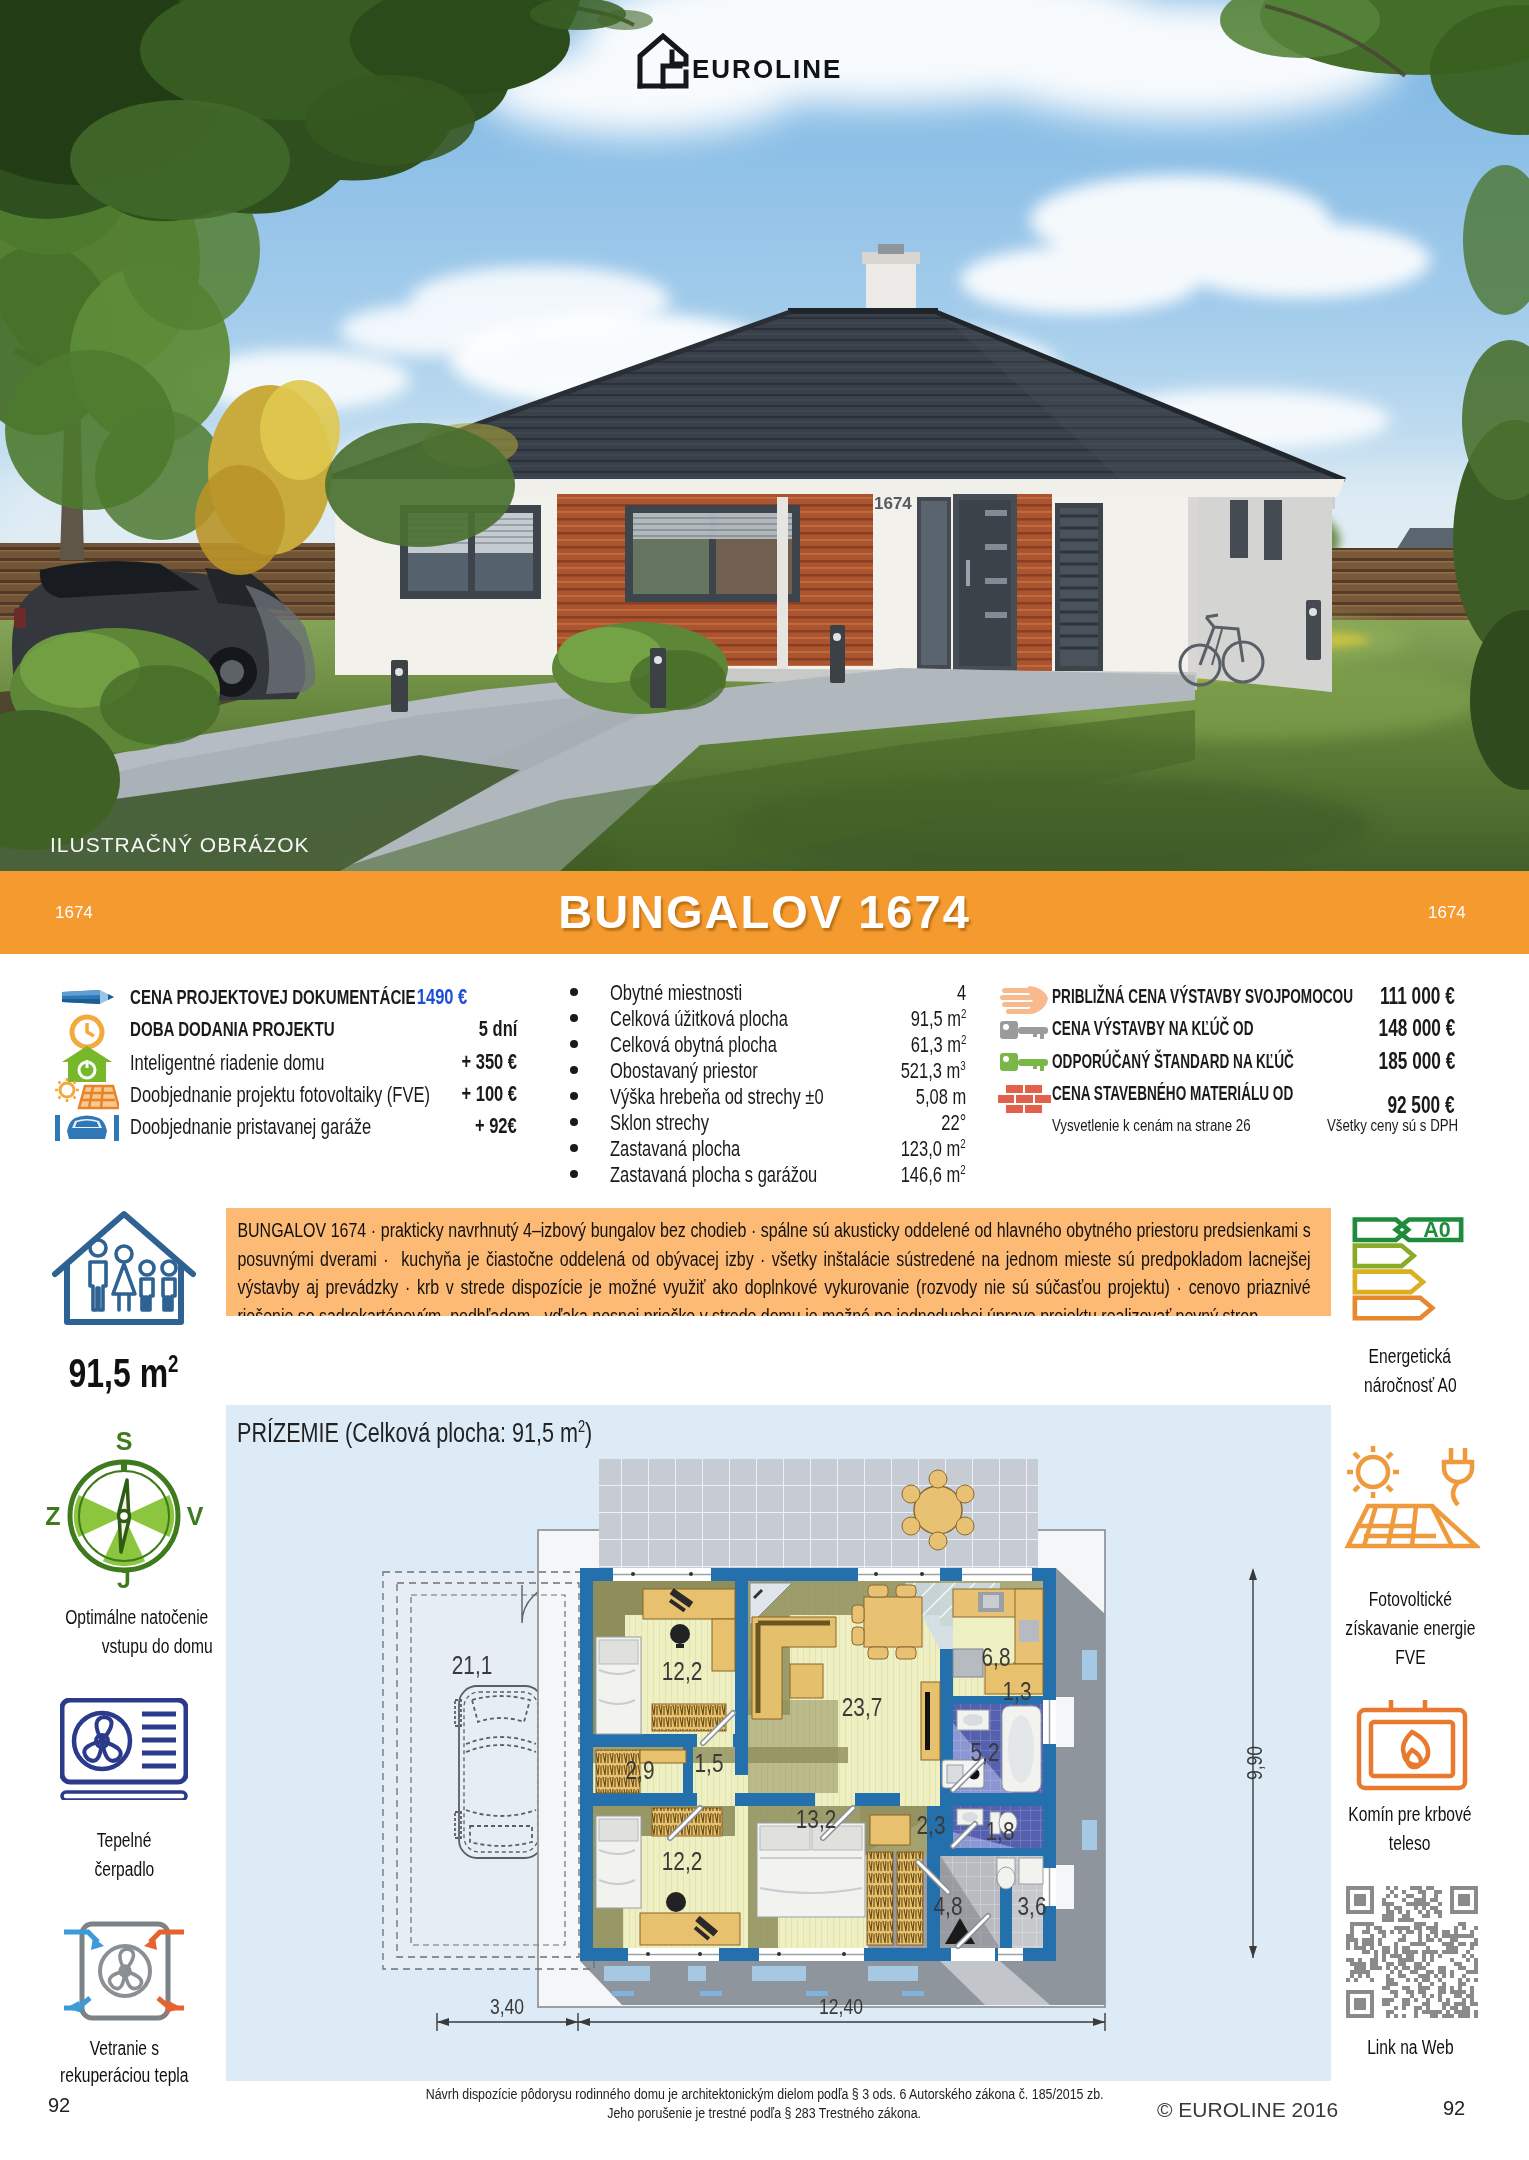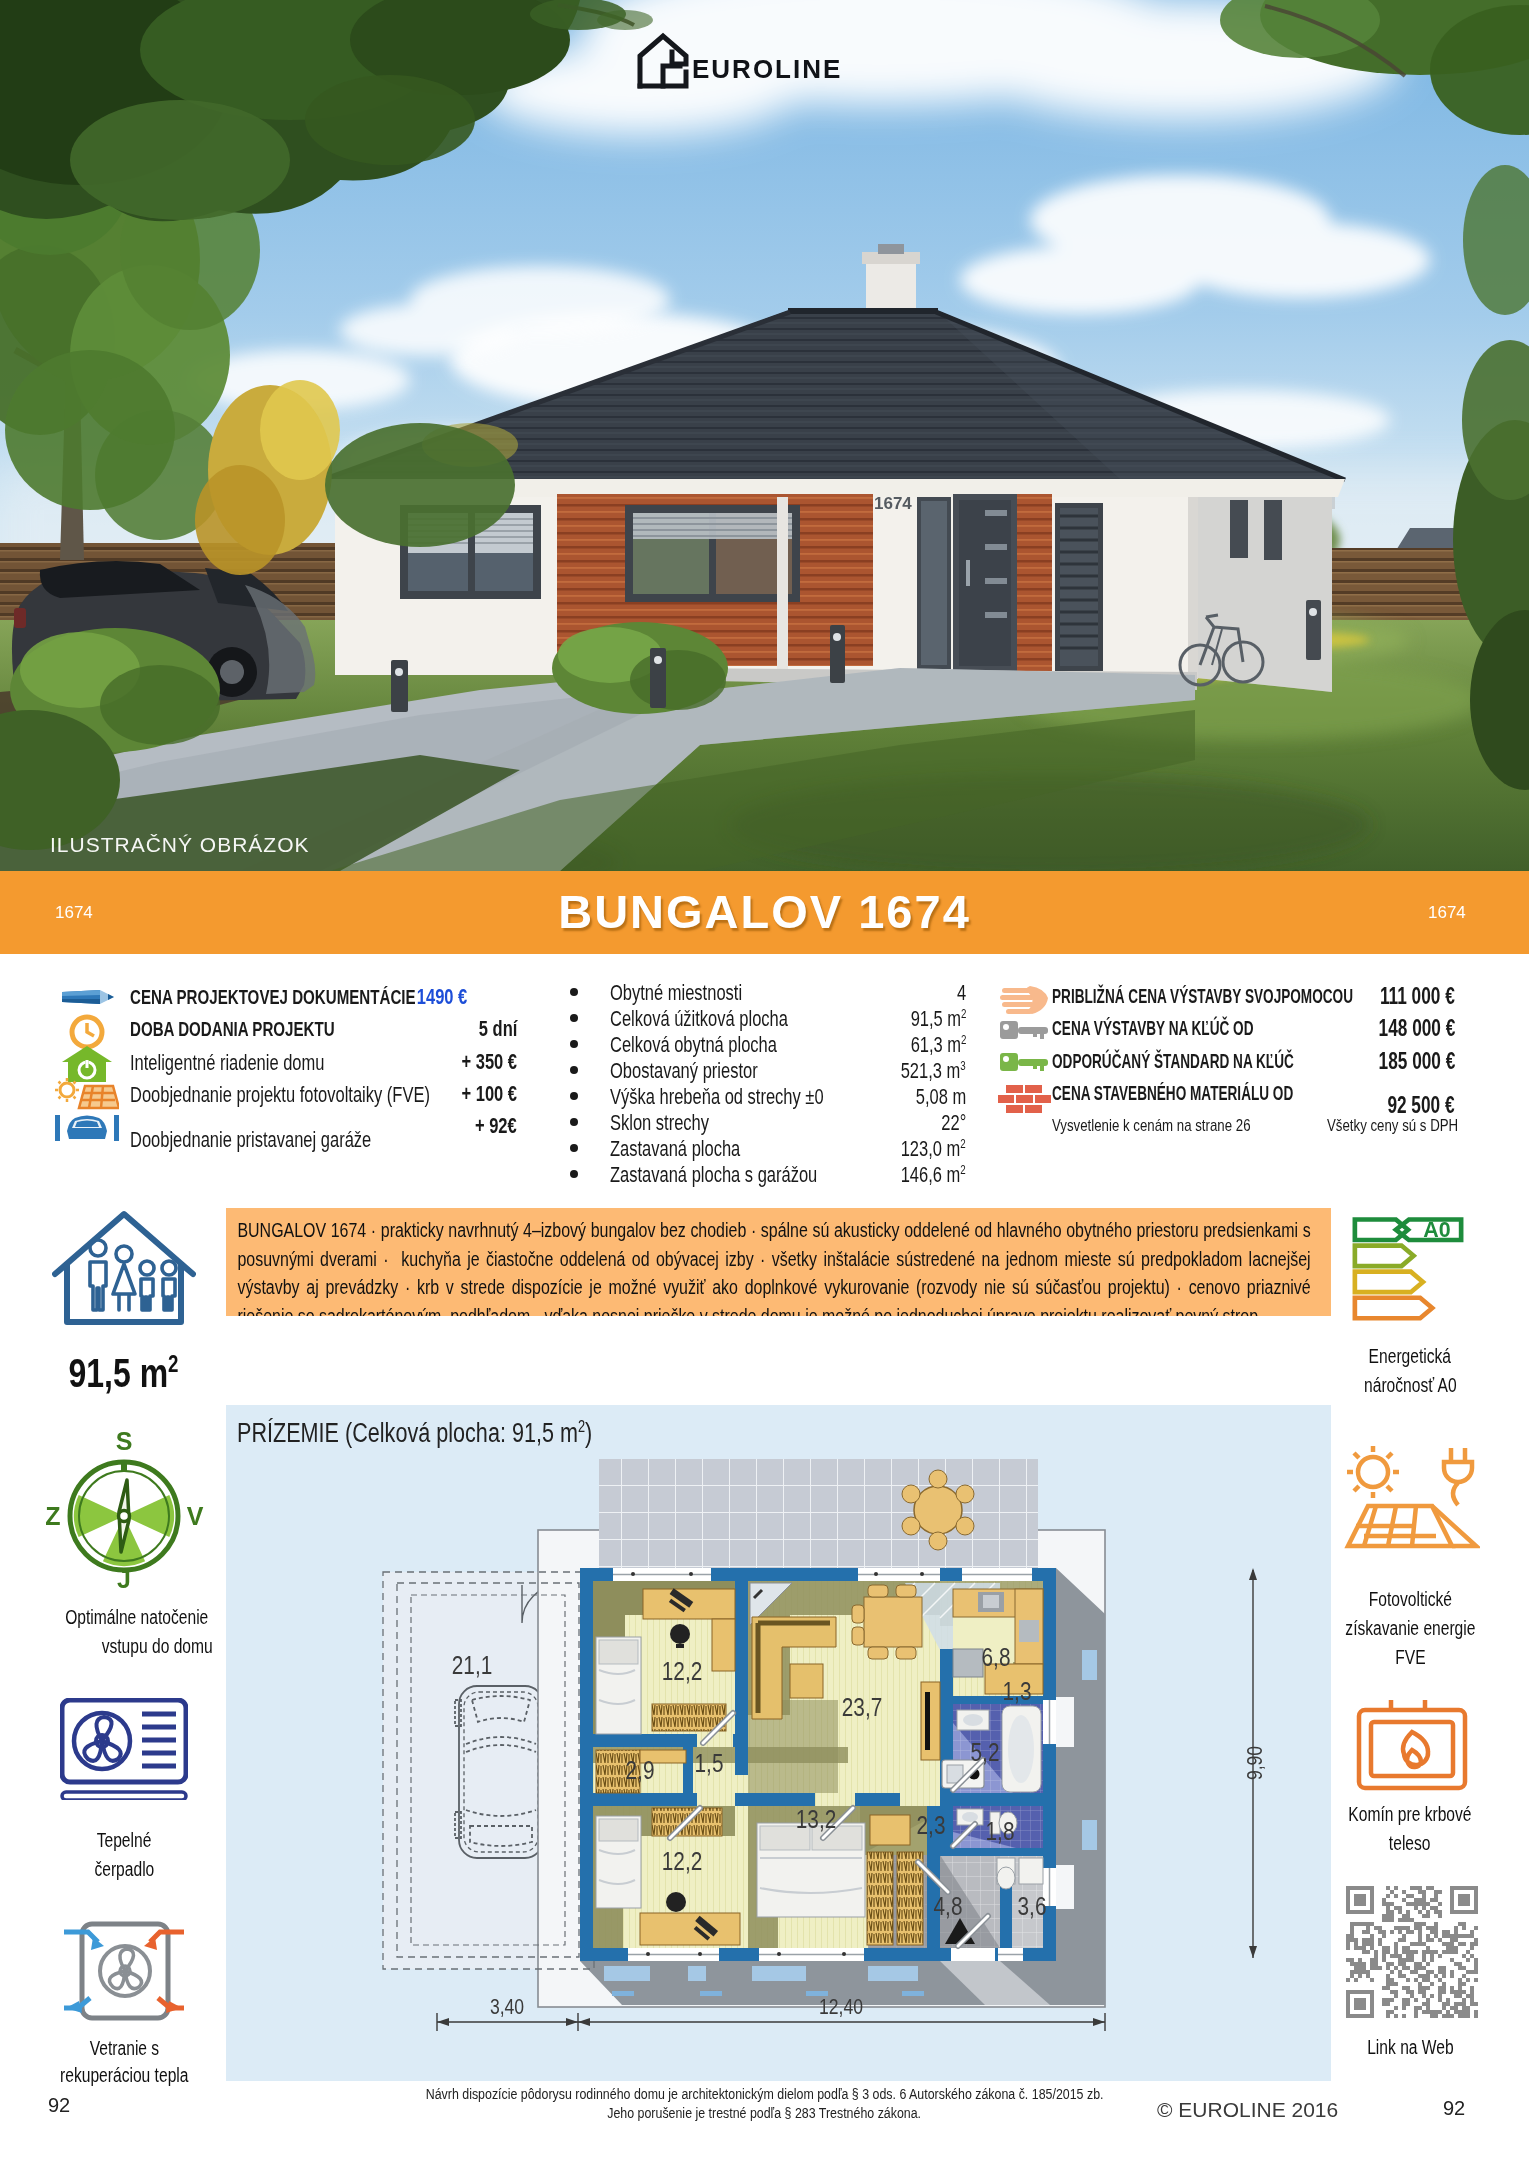--- a/index.html
+++ b/index.html
@@ -367,21 +367,21 @@
   <div class="abs" style="left:130px;top:1082px;font-size:22px;color:#1a1a1a;"><span class="cond" style="transform:scaleX(0.75)">Doobjednanie projektu fotovoltaiky (FVE)</span></div>
   <div class="abs" style="left:350px;top:1081px;width:167px;text-align:right;font-size:22px;font-weight:bold;color:#1a1a1a;"><span class="condr" style="transform:scaleX(0.75)">+ 100 €</span></div>
 
   <svg class="abs" style="left:55px;top:1111px" width="64" height="34" viewBox="0 0 64 34">
     <rect x="0" y="4" width="5" height="26" fill="#2e78b8"></rect>
     <rect x="59" y="4" width="5" height="26" fill="#2e78b8"></rect>
     <path d="M12,20 q2,-10 8,-13 q12,-5 24,0 q6,3 8,13 l-2,8 h-36 z" fill="#2e78b8"></path>
     <path d="M20,10 q12,-4 24,0 l3,7 h-30 z" fill="#fff" opacity="0.9"></path>
     <path d="M22,11 q10,-3 20,0 l2,5 h-24 z" fill="#2e78b8"></path>
   </svg>
-  <div class="abs" style="left:130px;top:1114px;font-size:22px;color:#1a1a1a;margin-top:13px;"><span class="cond" style="transform:scaleX(0.75)">Doobjednanie pristavanej garáže</span></div>
+  <div class="abs" style="left:130px;top:1114px;font-size:22px;color:#1a1a1a;"><span class="cond" style="transform:scaleX(0.75)">Doobjednanie pristavanej garáže</span></div>
   <div class="abs" style="left:350px;top:1113px;width:167px;text-align:right;font-size:22px;font-weight:bold;color:#1a1a1a;"><span class="condr" style="transform:scaleX(0.75)">+ 92€</span></div>
 
   <div class="abs" style="left:560px;top:0px;">
     
   </div>
 </div>
 <div id="midcol" style="position:absolute;left:0;top:0;">
 
   <div class="abs" style="left:570px;top:988px;width:8px;height:8px;border-radius:50%;background:#1a1a1a;"></div>
   <div class="abs" style="left:610px;top:980px;font-size:22px;color:#1a1a1a;"><span class="cond" style="transform:scaleX(0.75)">Obytné miestnosti</span></div>

